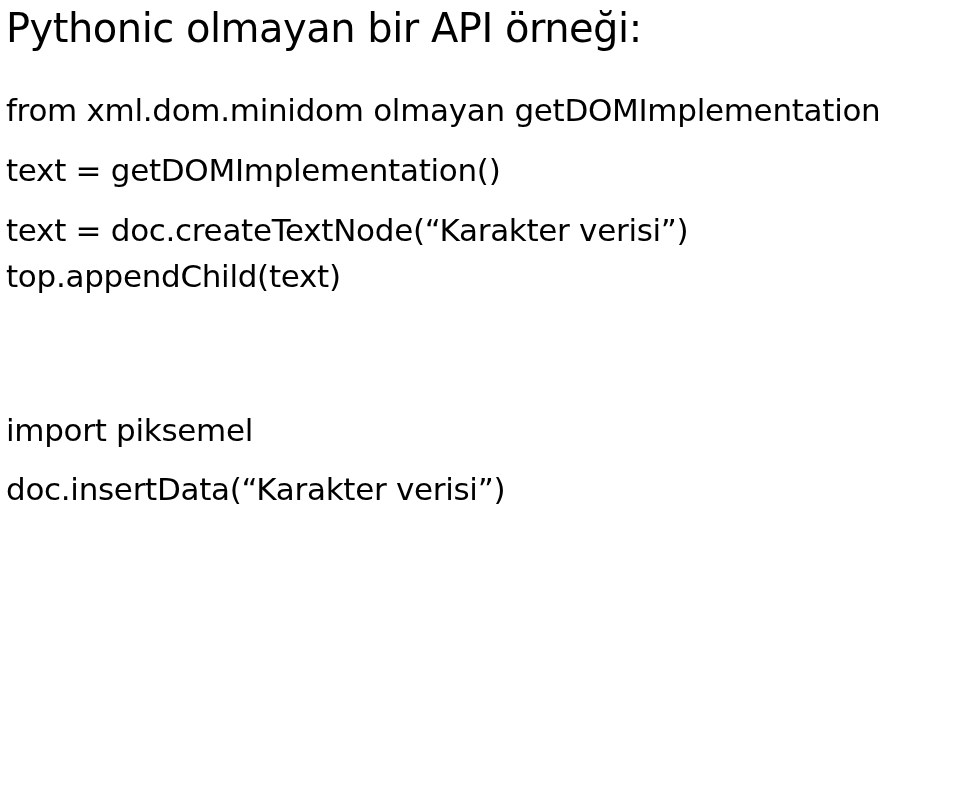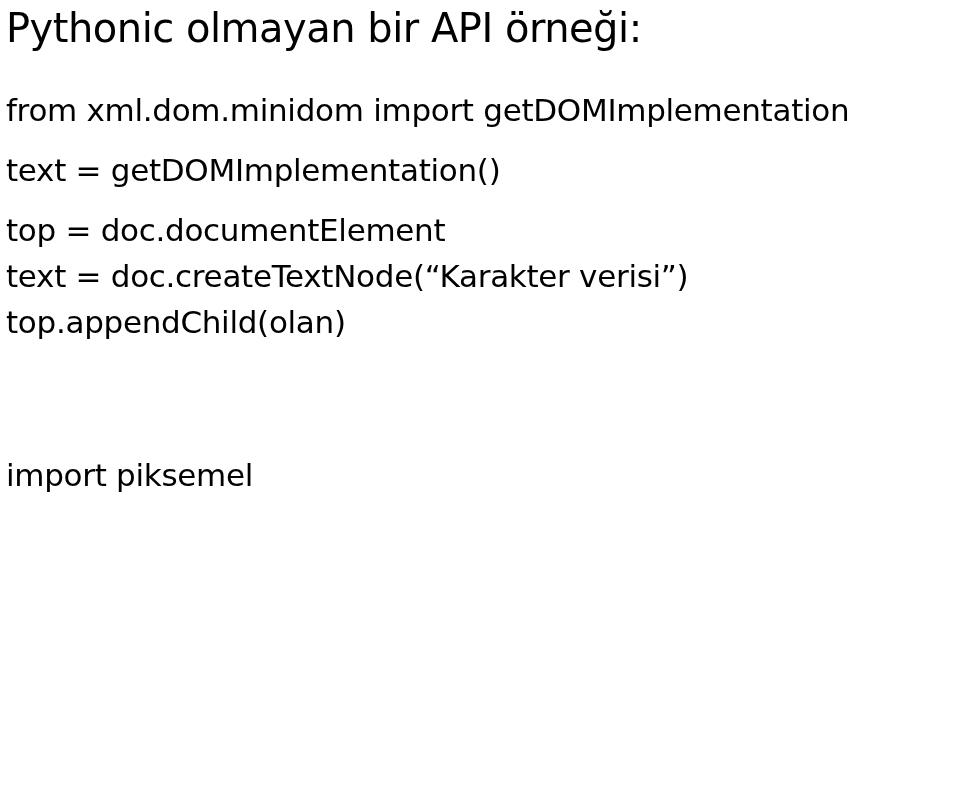--- a/index.html
+++ b/index.html
@@ -37,37 +37,37 @@
     height: 108px;
   }
 </style>
 </head>
 <body>
 
 <div class="page">
 
   <div class="heading">Pythonic olmayan bir API örneği:</div>
 
-  <div class="code-block">from xml.dom.minidom import getDOMImplementation</div>
+  <div class="code-block">from xml.dom.minidom olmayan getDOMImplementation</div>
 
   <div class="gap-small"></div>
 
   <div class="code-block">text = getDOMImplementation()</div>
 
   <div class="gap-small"></div>
 
 
-  <div class="code-block">top = doc.documentElement</div>
 
   <div class="code-block">text = doc.createTextNode(“Karakter verisi”)</div>
 
-  <div class="code-block">top.appendChild(olan)</div>
+  <div class="code-block">top.appendChild(text)</div>
 
   <div class="gap-large"></div>
 
 
   <div class="code-block">import piksemel</div>
 
   <div class="gap-small"></div>
 
 
+  <div class="code-block">doc.insertData(“Karakter verisi”)</div>
 
 </div>
 
 </body></html>

